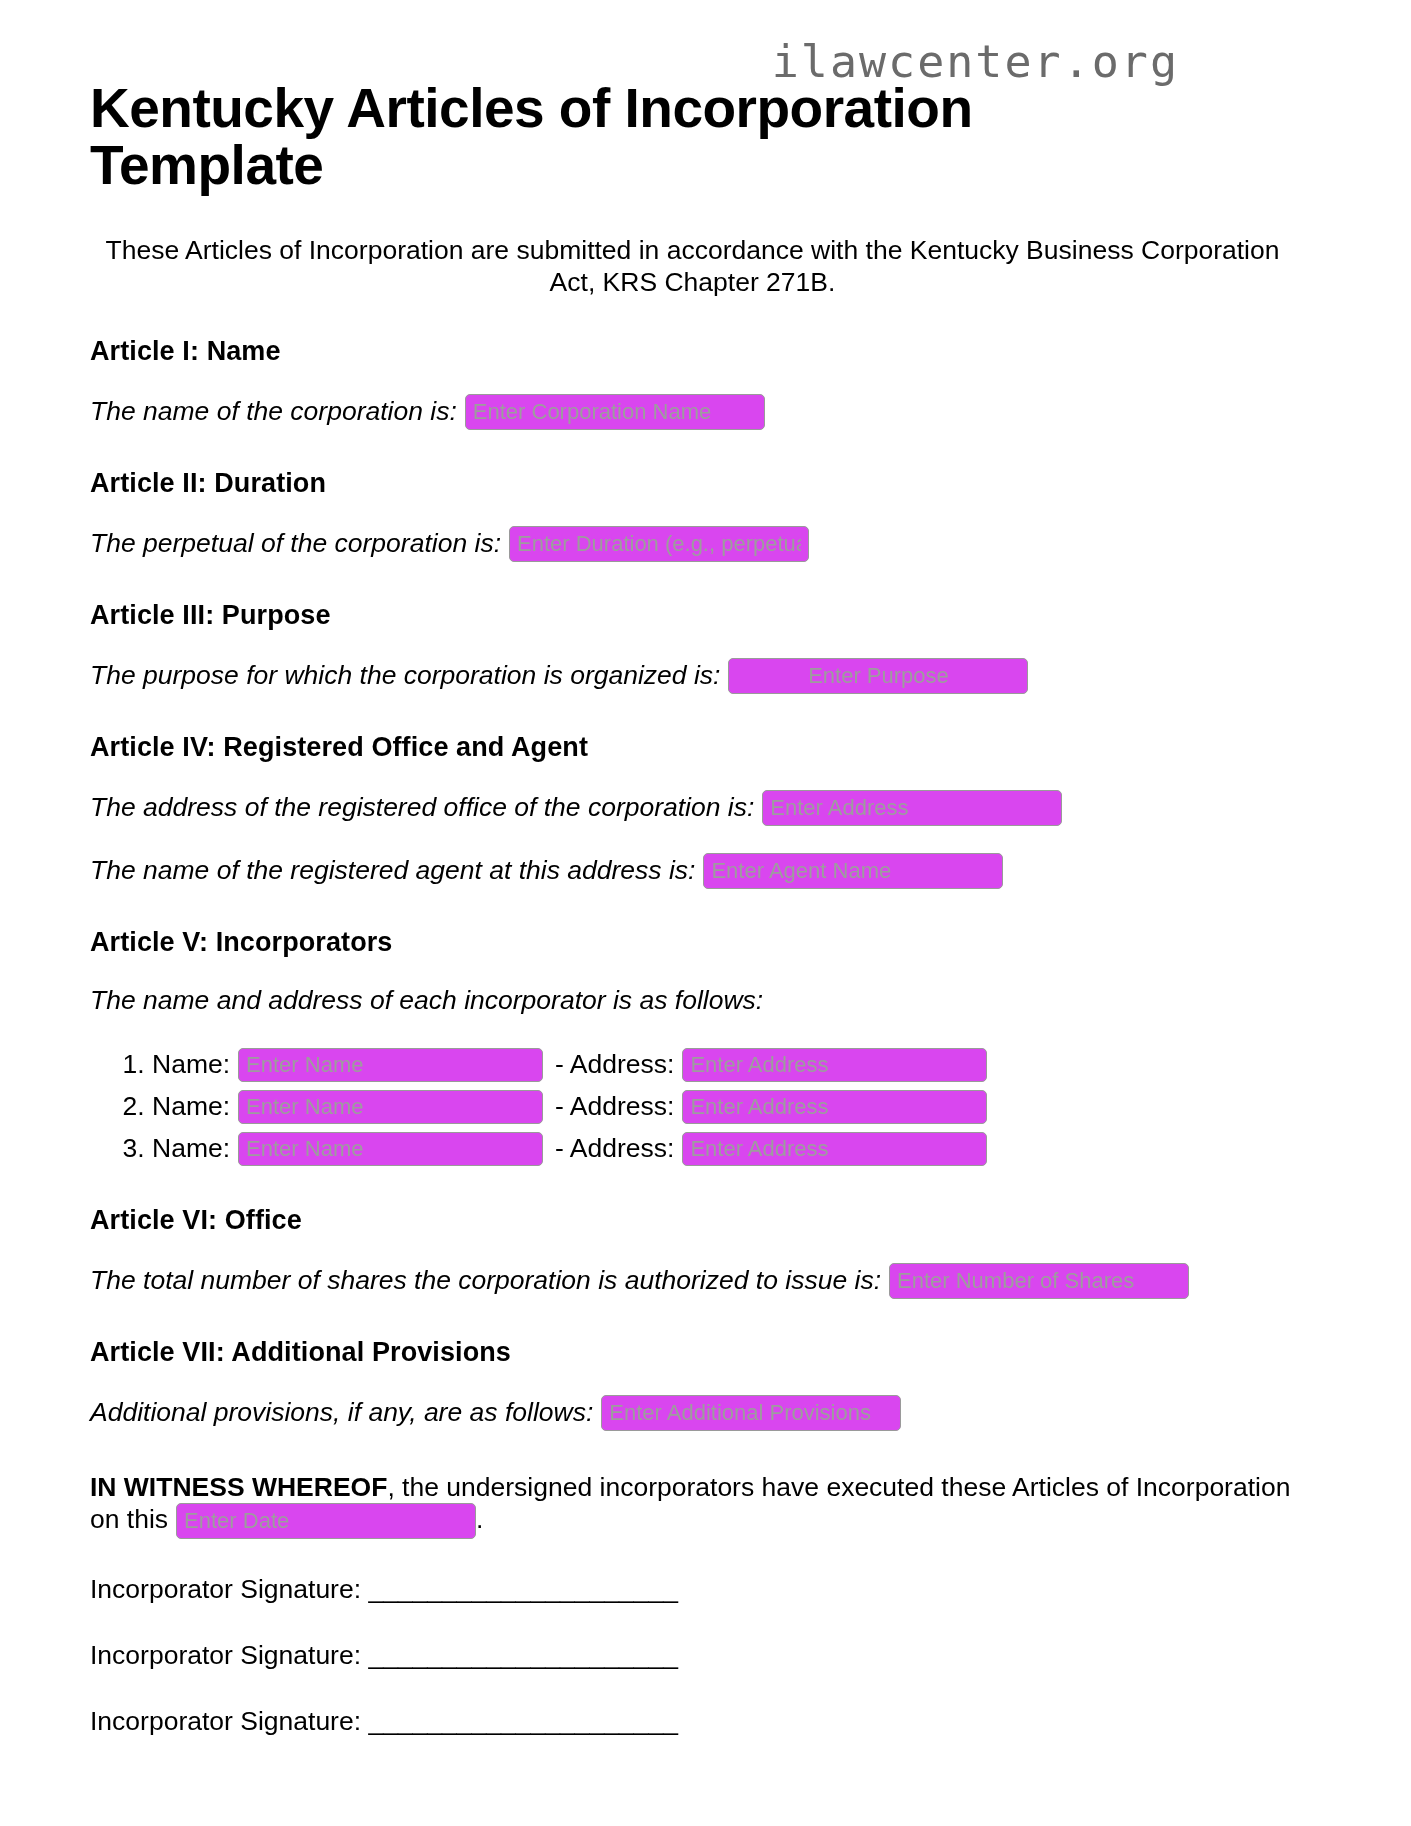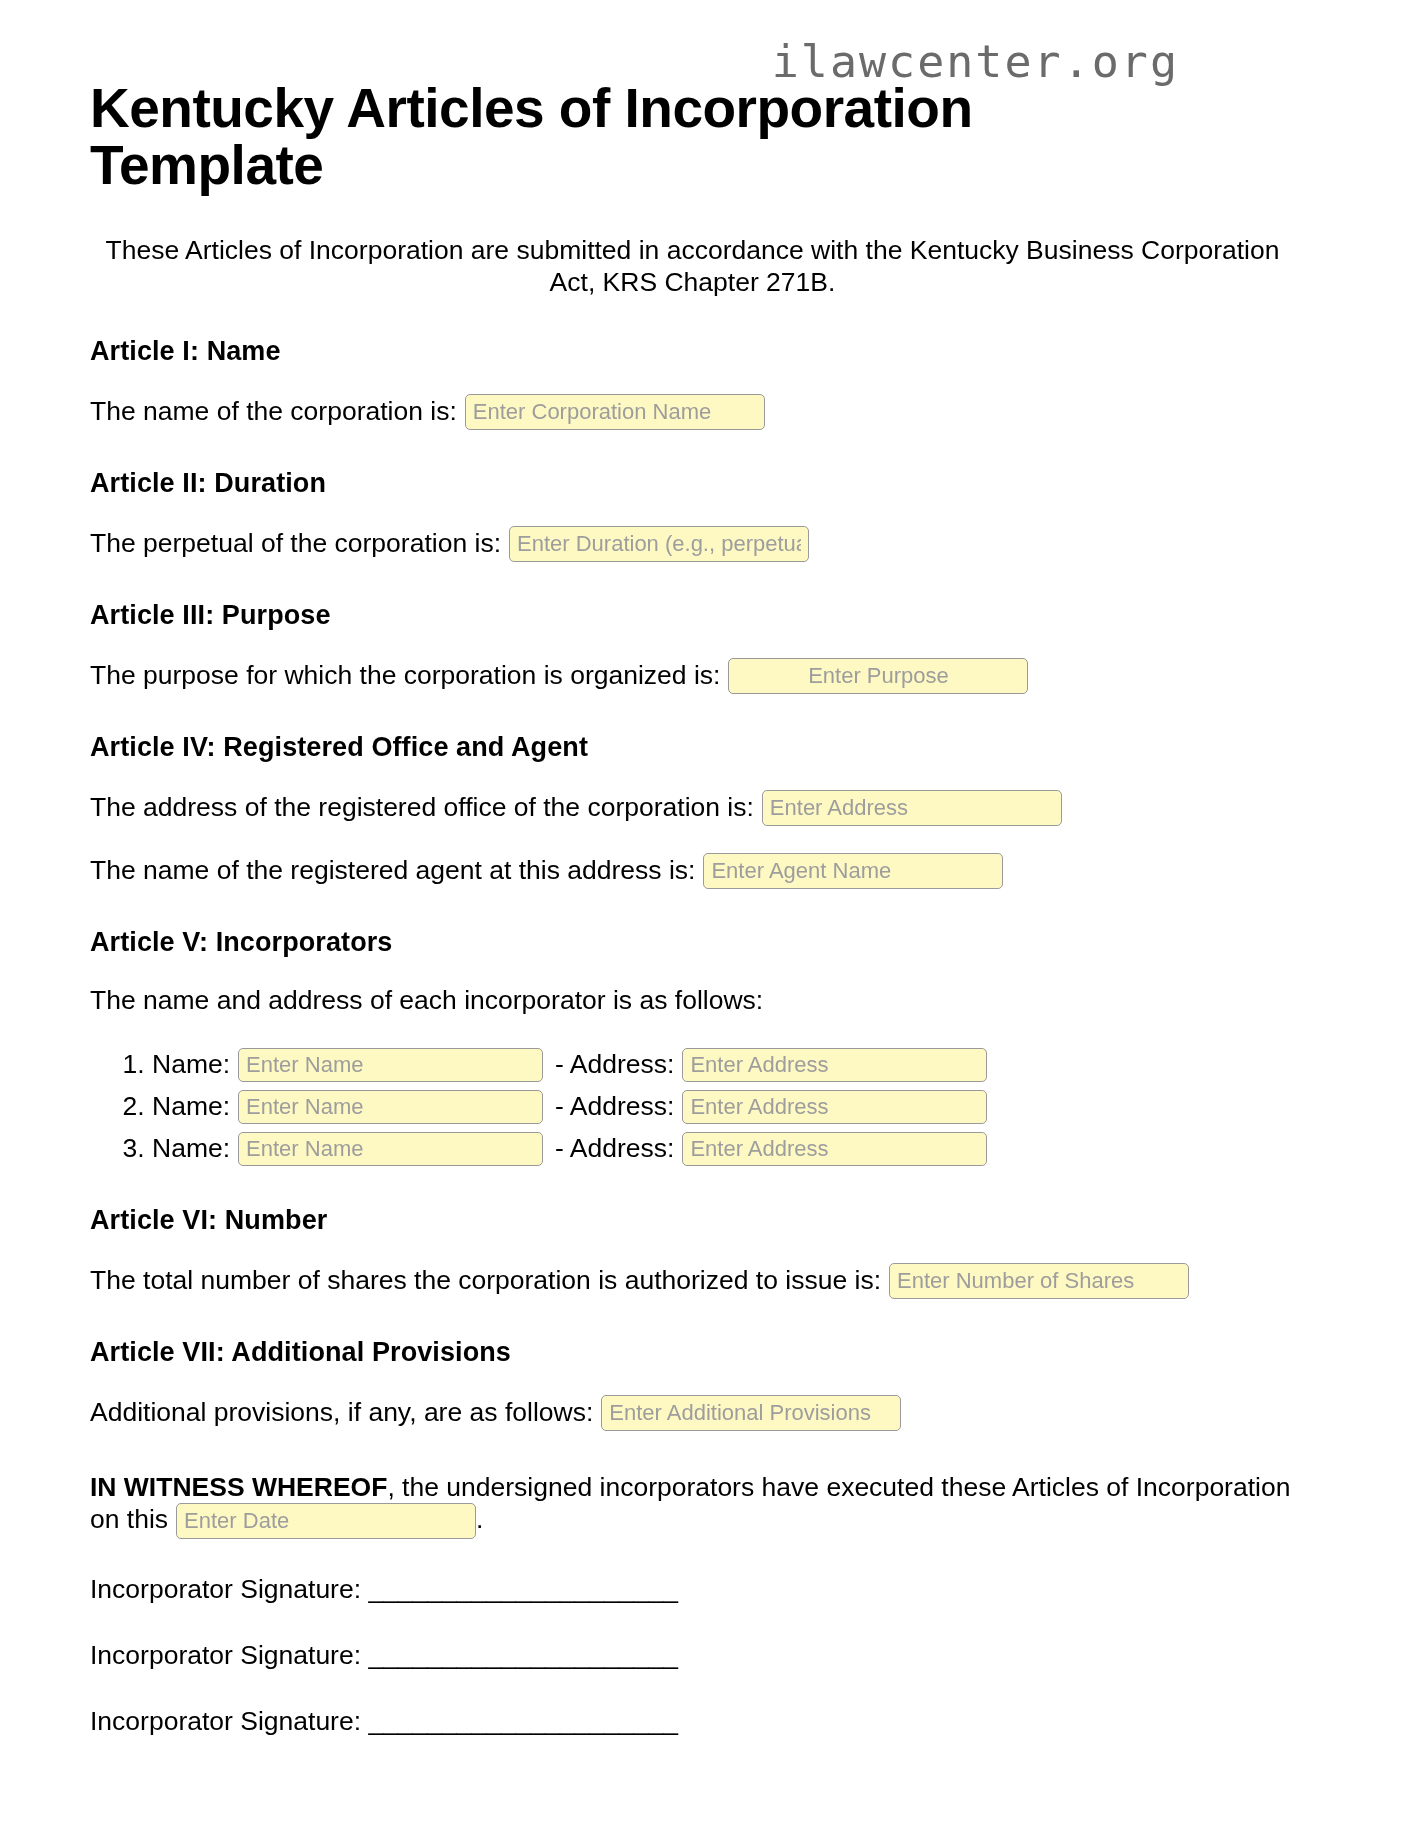--- a/index.html
+++ b/index.html
@@ -62,28 +62,28 @@
     letter-spacing: 0.1px;
   }
   p.line {
     font-size: 26.5px;
     line-height: 1.2;
     margin: 27px 0 0 0;
     display: flex;
     align-items: center;
     flex-wrap: nowrap;
   }
-  p.line .txt { white-space: nowrap; }
+  p.line .txt { white-space: nowrap; font-style: italic; }
   input.field {
     font-family: "Liberation Sans", sans-serif;
     font-size: 22px;
     color: #111111;
     border: 1.6px solid #9a9a9a;
     border-radius: 5px;
-    background: #fef9c3;
+    background: #d946ef;
     padding: 4px 7px;
     box-sizing: border-box;
     height: 36px;
     margin-left: 8px;
     outline: none;
   }
   input.field::placeholder {
     color: #9d9d9d;
     opacity: 1;
   }
@@ -204,21 +204,21 @@
       <li>
         <span class="row">
           <span class="lbl">Name:</span>
           <input class="field w-inc-name" type="text" placeholder="Enter Name" style="">
           <span class="sep">- Address:</span>
           <input class="field w-inc-addr" type="text" placeholder="Enter Address" style="">
         </span>
       </li>
     </ol>
 
-    <h2 class="article">Article VI: Number</h2>
+    <h2 class="article">Article VI: Office</h2>
     <p class="line">
       <span class="txt">The total number of shares the corporation is authorized to issue is:</span>
       <input class="field w-shares" type="text" placeholder="Enter Number of Shares" style="">
     </p>
 
     <h2 class="article">Article VII: Additional Provisions</h2>
     <p class="line">
       <span class="txt">Additional provisions, if any, are as follows:</span>
       <input class="field w-provisions" type="text" placeholder="Enter Additional Provisions" style="">
     </p>

